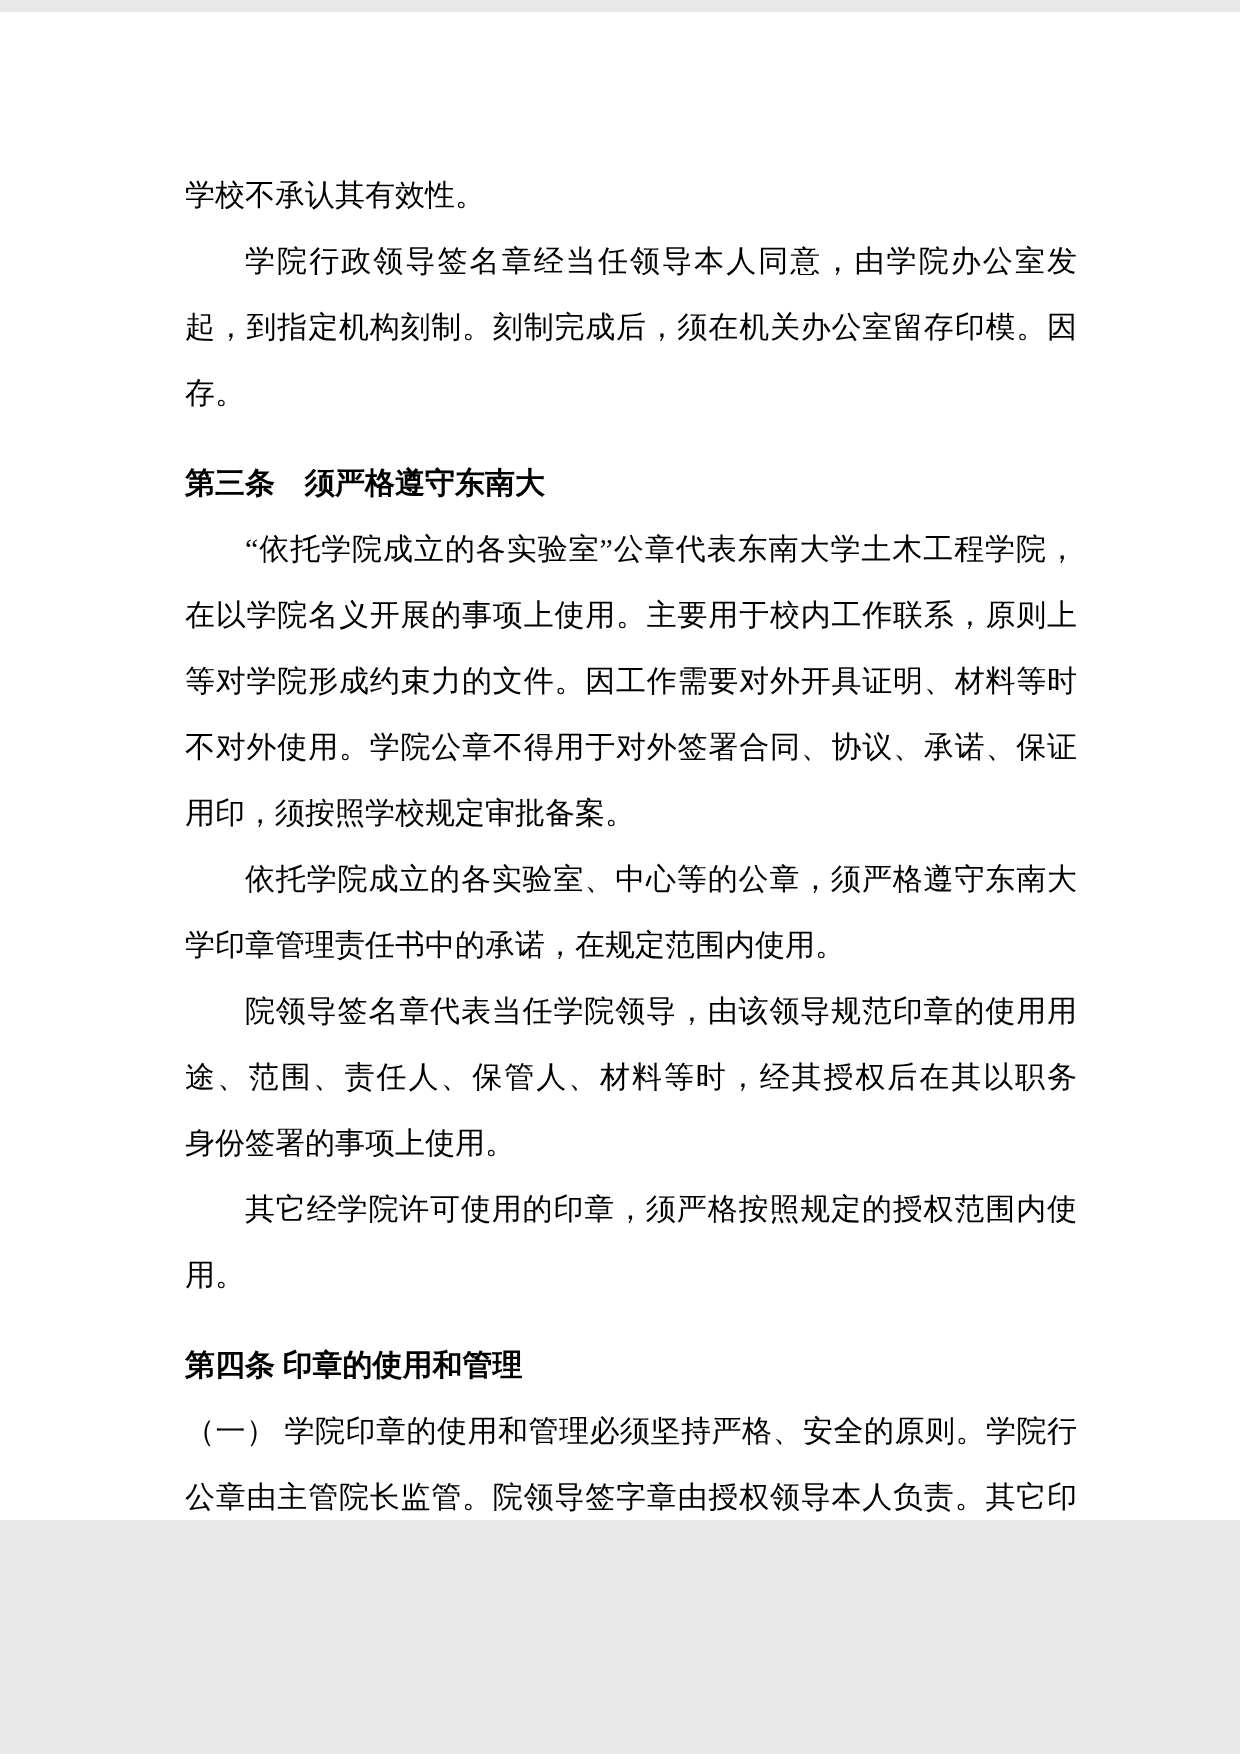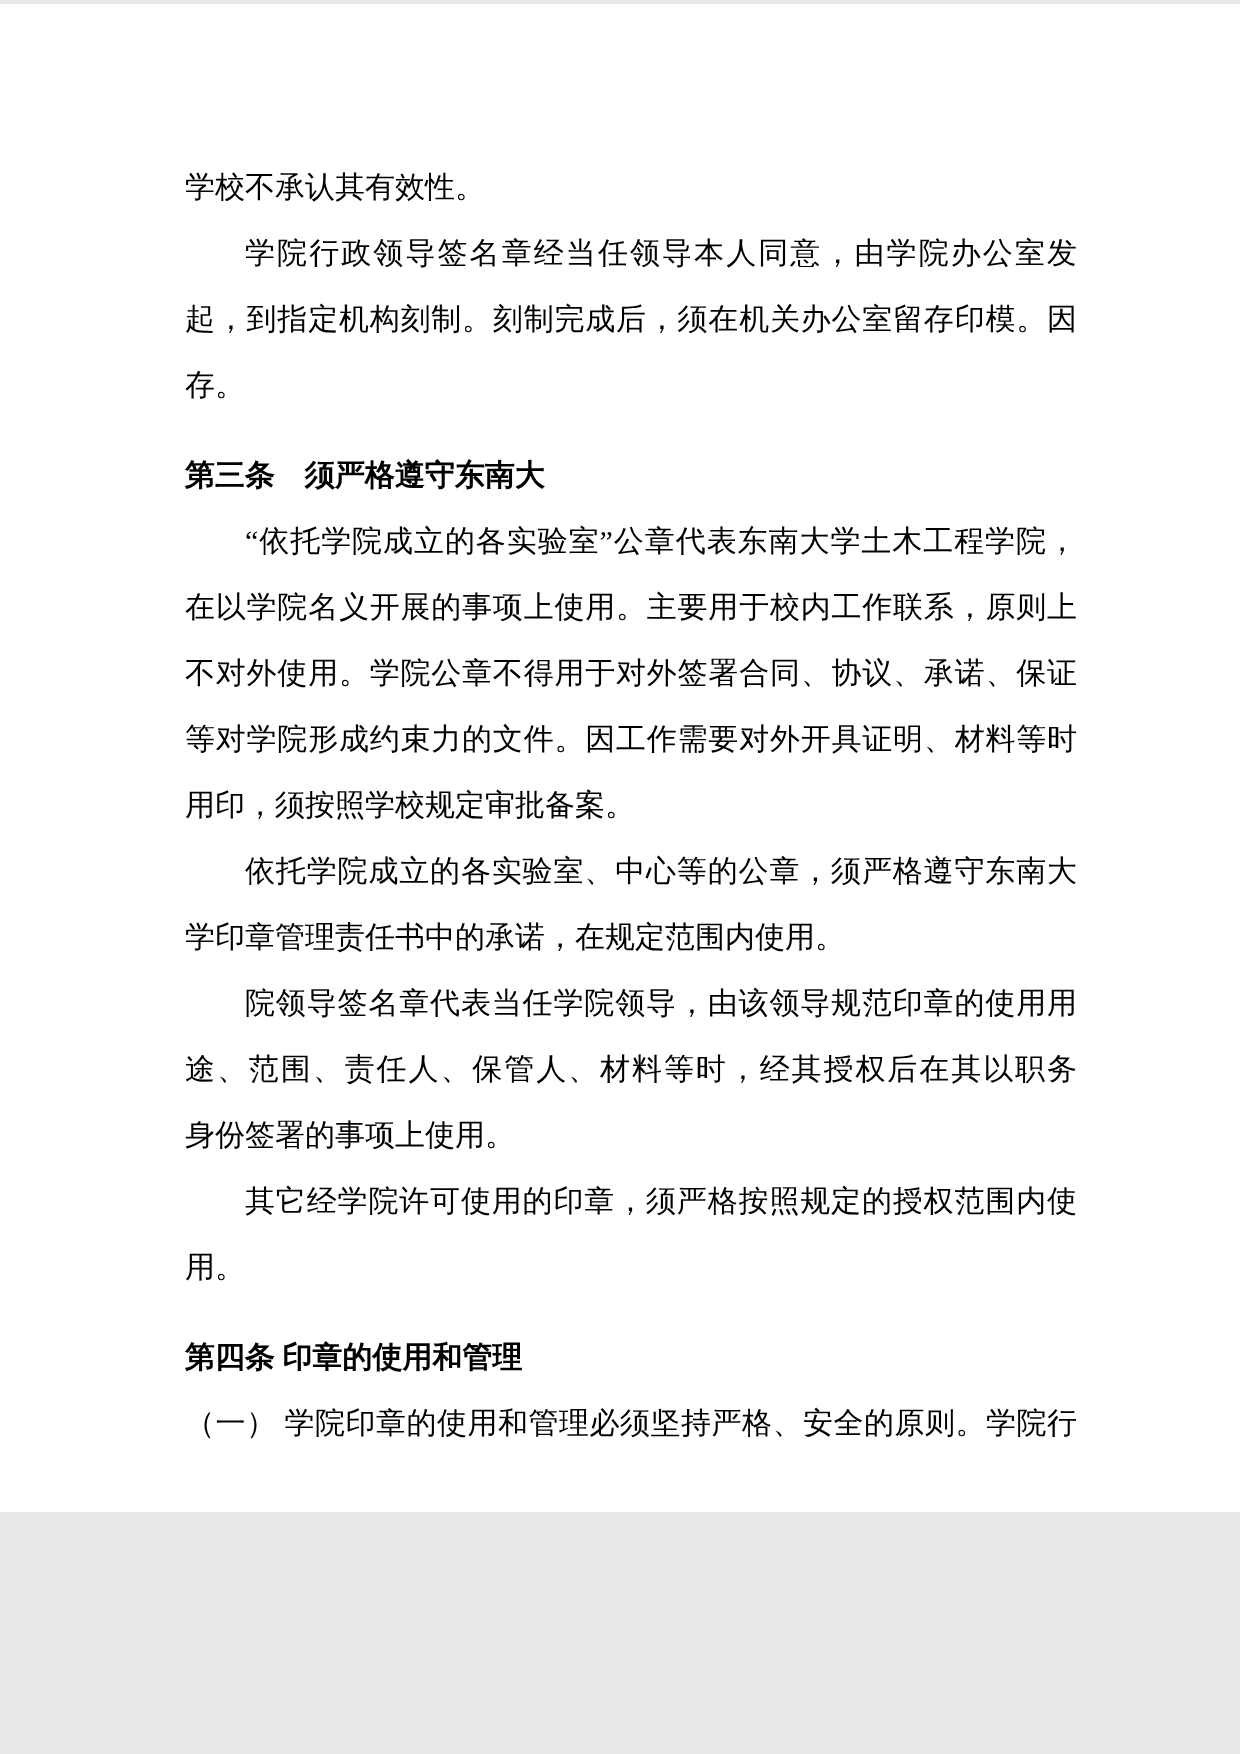--- a/index.html
+++ b/index.html
@@ -1,21 +1,21 @@
 <!DOCTYPE html>
 <html><head>
 <meta charset="utf-8">
 <style>
   * { margin: 0; padding: 0; box-sizing: border-box; }
   html, body { background: #e8e8e8; }
   .page {
     position: relative;
     width: 1240px;
     height: 1508px;
-    margin: 4px auto;
+    margin: 12px auto;
     background: #ffffff;
     color: #000000;
     font-family: "Liberation Serif", "DejaVu Serif", serif;
     overflow: hidden;
     text-decoration: underline;
   }
   .content {
     position: absolute;
     left: 185px;
     top: 150px;
@@ -59,27 +59,28 @@
 
 <div class="page" style="background: rgb(255, 255, 255); color: rgb(0, 0, 0);">
   <div class="content" id="doc-body">
       <div class="line">学校不承认其有效性。</div>
       <div class="line indent flush">学院行政领导签名章经当任领导本人同意，由学院办公室发</div>
       <div class="line flush">起，到指定机构刻制。刻制完成后，须在机关办公室留存印模。因</div>
       <div class="line">存。</div>
       <div class="line heading">第三条　须严格遵守东南大</div>
       <div class="line indent flush">“依托学院成立的各实验室”公章代表东南大学土木工程学院，</div>
       <div class="line flush">在以学院名义开展的事项上使用。主要用于校内工作联系，原则上</div>
+      <div class="line flush">等对学院形成约束力的文件。因工作需要对外开具证明、材料等时</div>
       <div class="line flush">不对外使用。学院公章不得用于对外签署合同、协议、承诺、保证</div>
-      <div class="line flush">等对学院形成约束力的文件。因工作需要对外开具证明、材料等时</div>
       <div class="line">用印，须按照学校规定审批备案。</div>
       <div class="line indent flush">依托学院成立的各实验室、中心等的公章，须严格遵守东南大</div>
       <div class="line">学印章管理责任书中的承诺，在规定范围内使用。</div>
       <div class="line indent flush">院领导签名章代表当任学院领导，由该领导规范印章的使用用</div>
       <div class="line flush">途、范围、责任人、保管人、材料等时，经其授权后在其以职务</div>
       <div class="line">身份签署的事项上使用。</div>
       <div class="line indent flush">其它经学院许可使用的印章，须严格按照规定的授权范围内使</div>
       <div class="line">用。</div>
       <div class="line heading">第四条 印章的使用和管理</div>
       <div class="line flush">（一） 学院印章的使用和管理必须坚持严格、安全的原则。学院行政</div>
+      <div class="line flush">公章由主管院长监管。院领导签字章由授权领导本人负责。其它印</div>
     </div>
   <div class="page-number">2</div>
 </div>
 
 </body></html>

